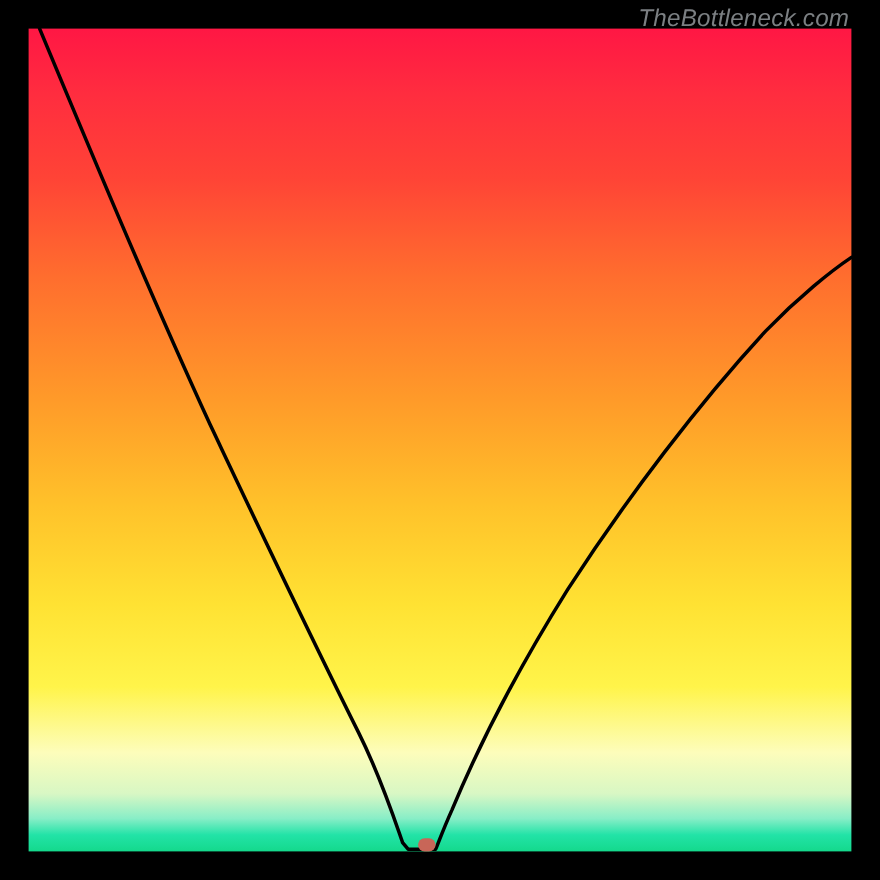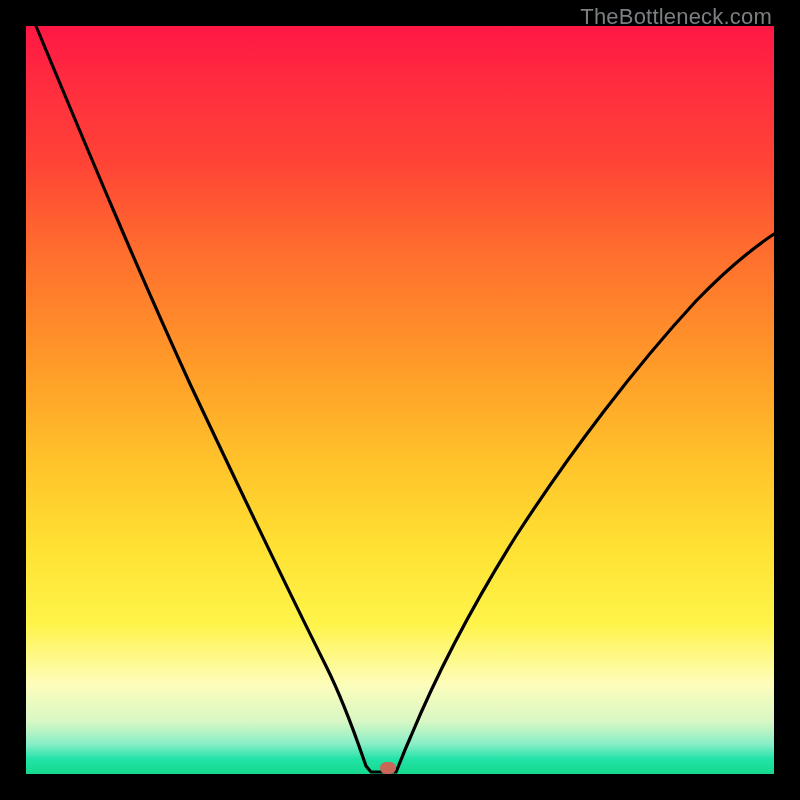--- a/index.html
+++ b/index.html
@@ -39,20 +39,21 @@
     );
   }
   .watermark {
     position: absolute;
     top: 4px;
     right: 28px;
     color: #7b7f82;
     font-size: 22px;
     letter-spacing: 0.2px;
     font-weight: 500;
+    font-style: italic;
   }
   svg.curve {
     position: absolute;
     left: 0;
     top: 0;
     width: 748px;
     height: 748px;
     overflow: visible;
   }
   .marker {

